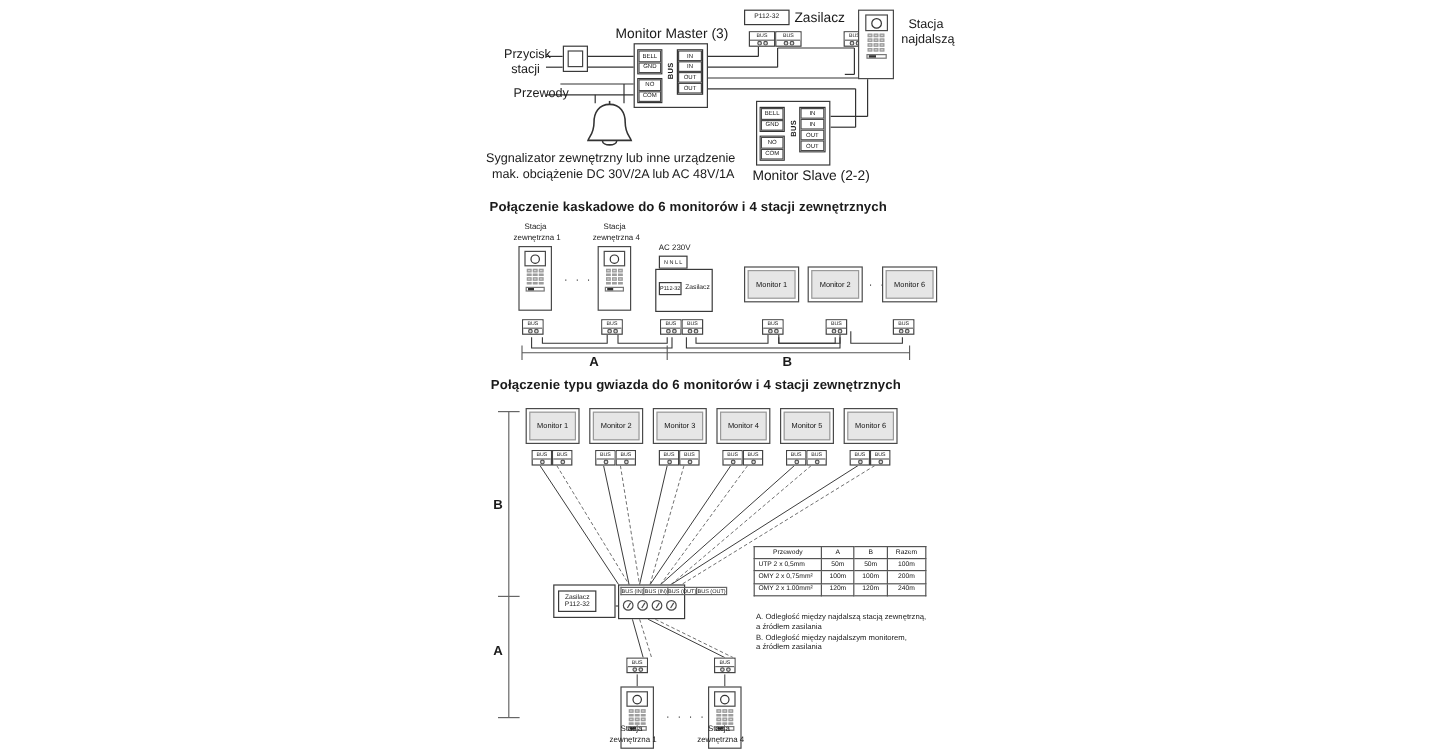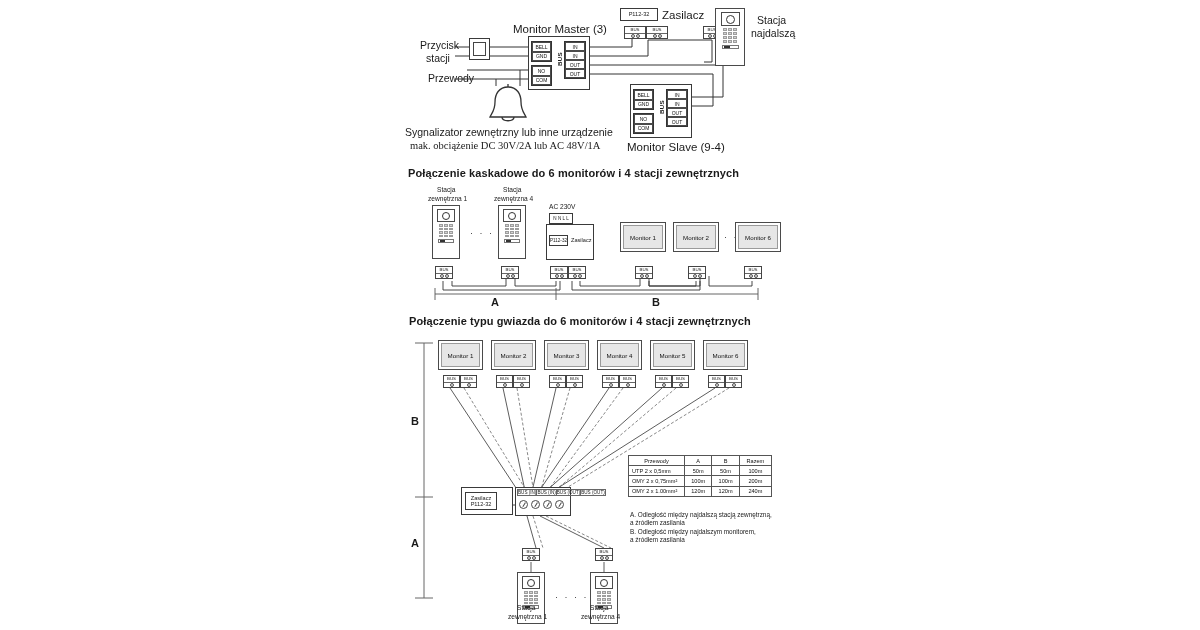--- a/index.html
+++ b/index.html
@@ -178,21 +178,21 @@
     <div style="position:absolute; left:3px; top:3px; width:13px; height:14px; border:1.1px solid #444;"></div>
   </div>
 
   <svg class="abs" style="left:486px; top:84px;" width="44" height="42" viewBox="0 0 44 42">
     <path d="M22 3 C13 3 9 10 9 18 C9 27 5 30 4 33 H40 C39 30 35 27 35 18 C35 10 31 3 22 3 Z" fill="none" stroke="#333" stroke-width="1.3"></path>
     <path d="M16 33 C16 38 28 38 28 33" fill="none" stroke="#333" stroke-width="1.3"></path>
     <path d="M22 0 V3" stroke="#333" stroke-width="1.3"></path>
   </svg>
 
   <div class="abs lbl" style="left:405px; top:126px;">Sygnalizator zewnętrzny lub inne urządzenie</div>
-  <div class="abs lbl" style="left:410px; top:139px;font-family:Liberation Serif, serif;">mak. obciążenie DC 30V/2A lub AC 48V/1A</div>
+  <div class="abs lbl" style="left:410px; top:139px;">mak. obciążenie DC 30V/2A lub AC 48V/1A</div>
 
   <div class="abs lbl lbl-lg" style="left:513px; top:22px;">Monitor Master (3)</div>
 
   <div class="abs outline" style="left:528px; top:36px; width:62px; height:54px;"></div>
 
   <div class="abs termbox" style="left:531px; top:41px; width:21px; height:21px;">
     <div class="term" style="height:50%;">BELL</div>
     <div class="term" style="height:50%;">GND</div>
   </div>
   <div class="abs termbox" style="left:531px; top:65px; width:21px; height:21px;">
@@ -271,21 +271,21 @@
     <div class="term" style="height:50%;">NO</div>
     <div class="term" style="height:50%;">COM</div>
   </div>
   <div class="abs busvert" style="left:658px; top:100px;">BUS</div>
   <div class="abs termbox" style="left:666px; top:89px; width:22px; height:38px;">
     <div class="term" style="height:25%;">IN</div>
     <div class="term" style="height:25%;">IN</div>
     <div class="term" style="height:25%;">OUT</div>
     <div class="term" style="height:25%;">OUT</div>
   </div>
-  <div class="abs lbl lbl-lg" style="left:627px; top:140px;">Monitor Slave (9-4)</div>
+  <div class="abs lbl lbl-lg" style="left:627px; top:140px;">Monitor Slave (2-2)</div>
 
   <div class="abs heading" style="left:408px; top:167px;">Połączenie kaskadowe do 6 monitorów i 4 stacji zewnętrznych</div>
 
   <div class="abs lbl" style="left:437px; top:186px; font-size:6.6px;">Stacja</div>
   <div class="abs lbl" style="left:428px; top:195px; font-size:6.6px;">zewnętrzna 1</div>
   <div class="abs station" style="left:432px; top:205px; width:28px; height:54px;">
     <div class="cam" style="width:18px; height:13px;">
         <i style="width:8px;height:8px;"></i>
       </div>
     <div class="keys" style="grid-template-columns:repeat(3,4px); margin-top:2px;">

